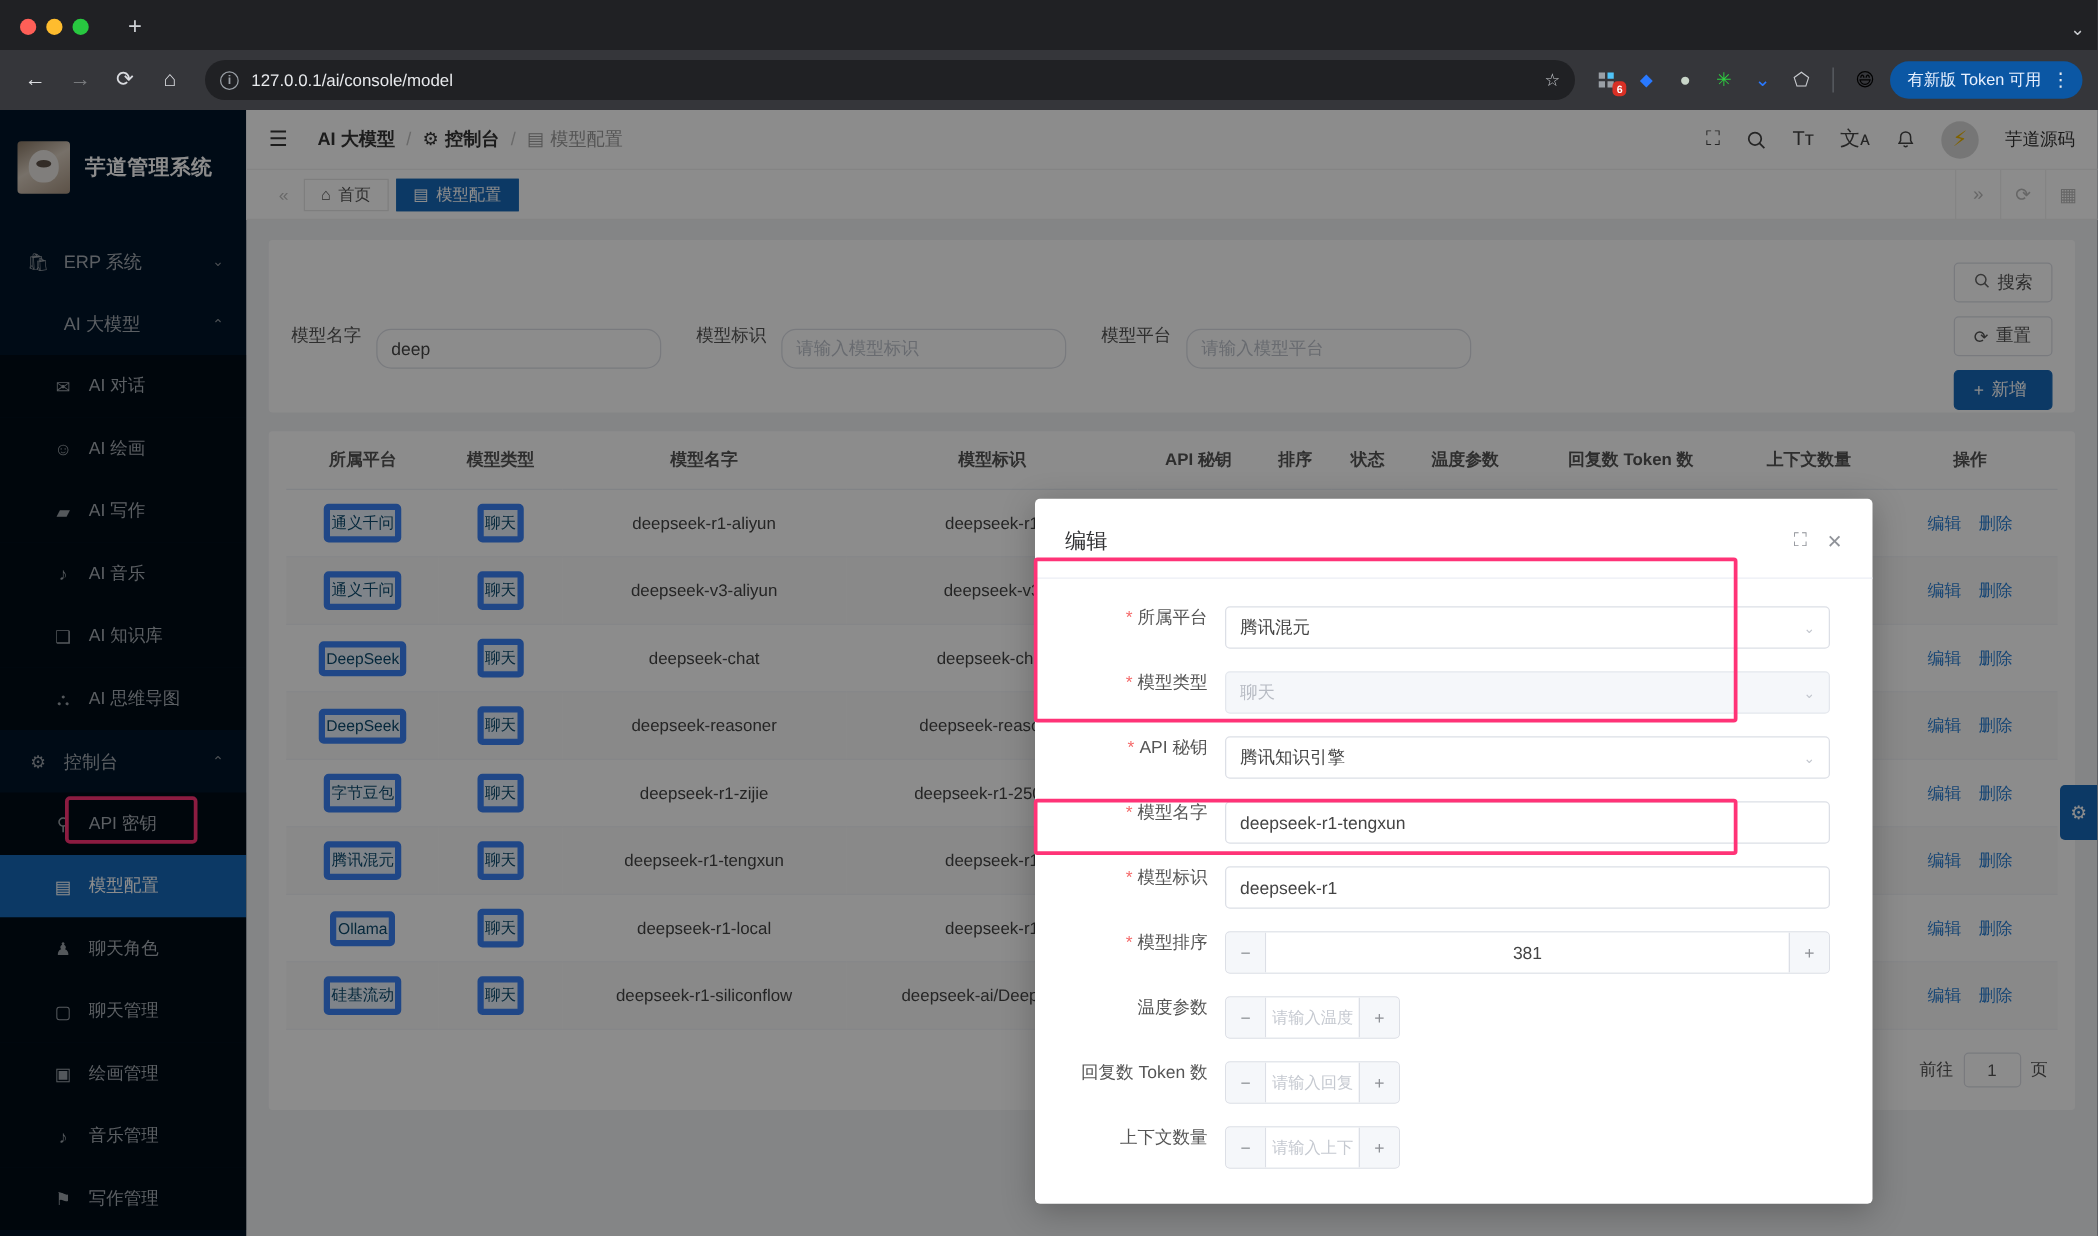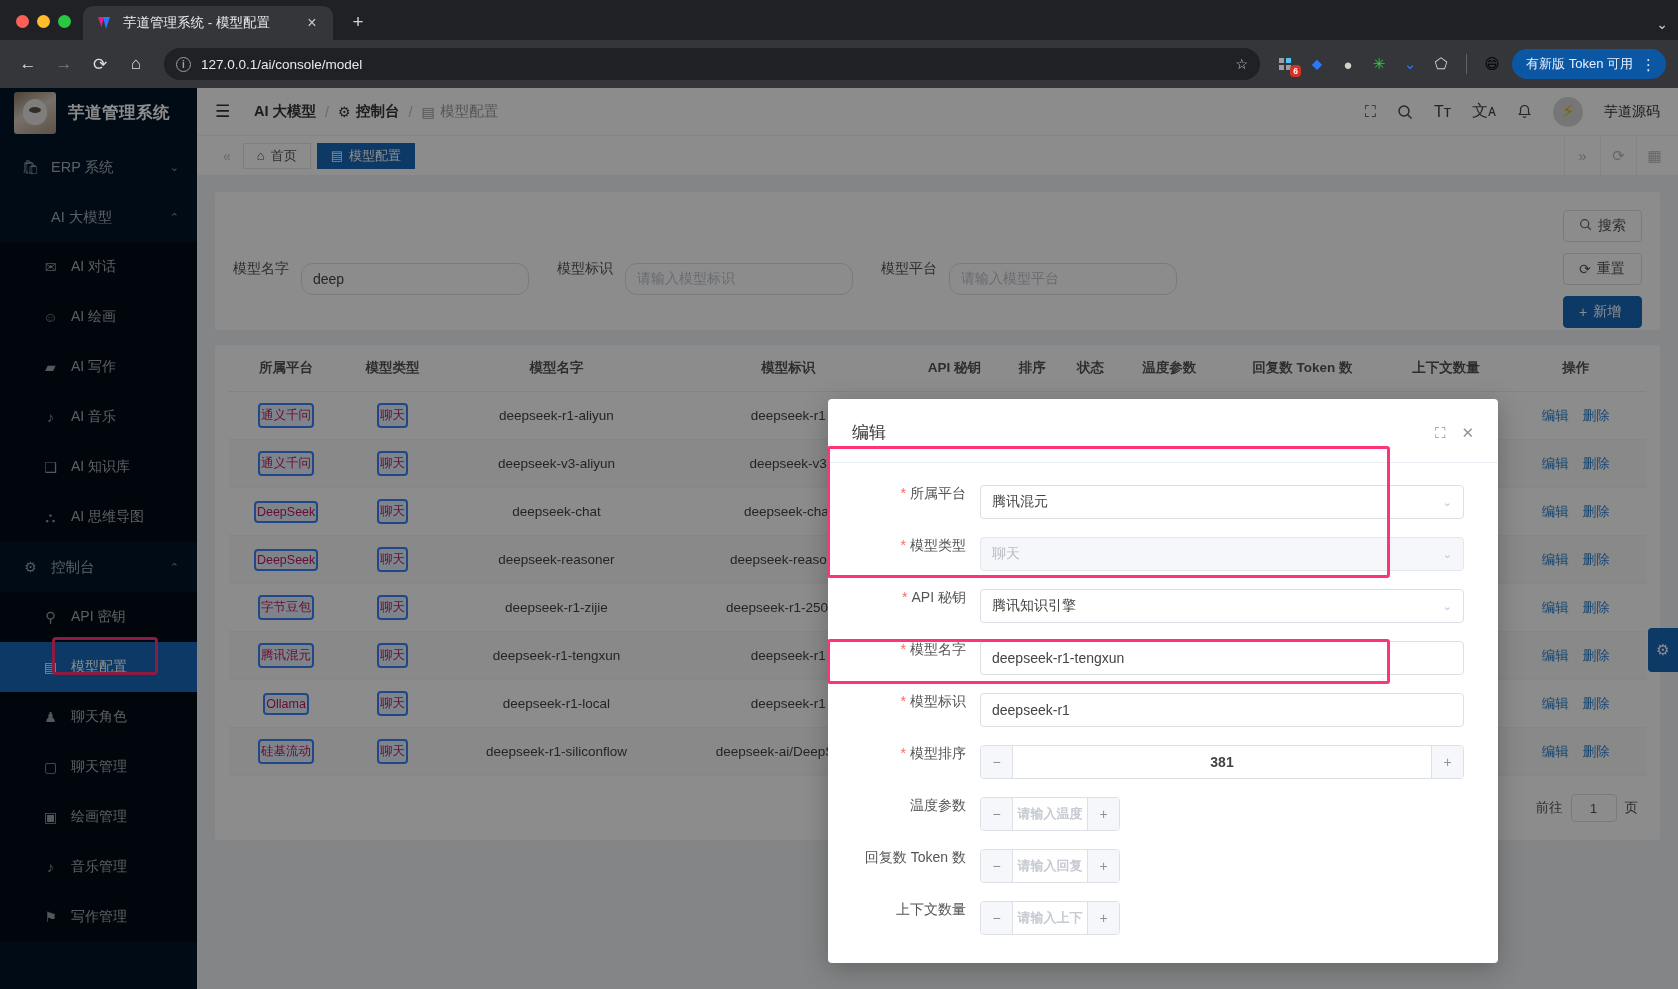--- a/index.html
+++ b/index.html
@@ -64,21 +64,21 @@
   .kebab { color: #e8eaed; font-size: 15px; letter-spacing: 0; line-height: 1; }
 
   
   .viewport { position: relative; width: 1678px; height: 901px; background: #f0f2f5; overflow: hidden; }
 
   
   .sidebar {
     position: absolute; left: 0; top: 0; width: 197px; height: 901px;
     background: #001529; color: #a6adb4; overflow: hidden;
   }
-  .brand { display: flex; align-items: center; gap: 12px; padding: 4px 14px; }
+  .brand { display: flex; align-items: center; gap: 12px; padding: 25px 14px; }
   .brand-logo { width: 42px; height: 42px; border-radius: 3px; flex: 0 0 auto;
     background: linear-gradient(150deg,#8c7a66 0%, #d9cdbf 45%, #a89582 100%); position: relative; overflow: hidden; }
   .brand-logo::before { content: ""; position: absolute; left: 9px; top: 7px; width: 24px; height: 26px;
     border-radius: 50% 50% 45% 45%; background: #e9e6e2; }
   .brand-logo::after { content: ""; position: absolute; left: 15px; top: 15px; width: 12px; height: 6px;
     border-radius: 50%; background: #5d5147; box-shadow: 0 0 0 0 #000; }
   .brand-title { color: #fff; font-size: 16.5px; font-weight: bold; letter-spacing: .5px; }
 
   .menu { padding-top: 4px; }
   .menu-item {
@@ -152,21 +152,21 @@
   table { width: 100%; border-collapse: collapse; }
   thead th {
     font-size: 13.5px; color: #555; font-weight: bold; padding: 14px 6px; text-align: center;
     border-bottom: 1px solid #ebeef5; white-space: nowrap;
   }
   tbody td {
     font-size: 13.5px; color: #444; padding: 11px 6px; text-align: center;
     border-bottom: 1px solid #f2f4f7; white-space: nowrap;
   }
   tbody tr:nth-child(even) { background: #fafafa; }
-  .chip { display: inline-block; background: #e8f1fb; color: #be185d; border: 2px solid #3b82f6;
+  .chip { display: inline-block; background: #e8f1fb; color: #0c4a6e; border: 5px solid #3b82f6;
           border-radius: 4px; padding: 2px 1px; font-size: 12.5px; }
   .op-link { color: #2a7fd4; font-size: 13.5px; margin: 0 7px; }
   .pager { display: flex; align-items: center; justify-content: flex-end; gap: 8px;
            padding: 18px 8px; font-size: 13.5px; color: #555; }
   .pager-input { width: 46px; height: 28px; border: 1px solid #dcdfe6; border-radius: 4px;
                  display: flex; align-items: center; justify-content: center; font-size: 13.5px; }
 
   .right-gear {
     position: absolute; right: 0; top: 540px; width: 30px; height: 44px; background: #1668b8;
     border-radius: 4px 0 0 4px; color: #fff; display: flex; align-items: center; justify-content: center;
@@ -197,21 +197,21 @@
   }
   .inp.disabled { background: #f5f7fa; border-color: #e4e7ed; color: #b8bcc4; }
   .inp .caret { margin-left: auto; color: #c0c4cc; font-size: 11px; }
   .stepper { display: flex; align-items: stretch; height: 34px; border: 1px solid #dcdfe6;
              border-radius: 4px; overflow: hidden; }
   .stepper.small { width: 140px; }
   .step-btn { width: 32px; background: #f5f7fa; border-right: 1px solid #dcdfe6; color: #8d9095;
               display: flex; align-items: center; justify-content: center; font-size: 14px; }
   .step-btn.plus { border-right: none; border-left: 1px solid #dcdfe6; }
   .step-val { flex: 1; display: flex; align-items: center; justify-content: center;
-              font-size: 14px; color: #444; background: #fff; font-weight: bold; }
+              font-size: 14px; color: #444; background: #fff; }
   .step-val.ph { color: #c6cad1; font-size: 13px; }
   .radios { display: flex; align-items: center; gap: 30px; height: 34px; }
   .radio { display: flex; align-items: center; gap: 8px; font-size: 14px; color: #606266; }
   .rdot { width: 14px; height: 14px; border-radius: 50%; border: 1px solid #dcdfe6; background: #fff; }
   .radio.on .rdot { border-color: #1668b8; background: #1668b8; box-shadow: inset 0 0 0 3px #fff; }
   .radio.on .rlabel { color: #1668b8; }
 
   .hl-modal-1 { position: absolute; left: 827px; top: 358px; width: 563px; height: 132px;
                 border: 3px solid #ff3377; border-radius: 3px; pointer-events: none; }
   .hl-modal-2 { position: absolute; left: 827px; top: 551px; width: 563px; height: 45px;
@@ -220,30 +220,20 @@
 </head>
 <body>
 
 <div class="browser">
 
   <div class="tabstrip">
     <div class="traffic">
       <span class="dot red"></span>
       <span class="dot yellow"></span>
       <span class="dot green"></span>
-    </div>
-    <div class="tab">
-      <span class="tab-favicon">
-        <svg width="17" height="17" viewBox="0 0 17 17">
-          <polygon points="1,2 7,2 4.5,12" fill="#e91e8c"></polygon>
-          <polygon points="6,2 13,2 9,14" fill="#2979ff"></polygon>
-        </svg>
-      </span>
-      <span class="tab-title">芋道管理系统 - 模型配置</span>
-      <span class="tab-close">×</span>
     </div>
     <div class="newtab">+</div>
     <div class="tabstrip-right">⌄</div>
   </div>
 
   <div class="toolbar">
     <div class="navbtn">←</div>
     <div class="navbtn dim">→</div>
     <div class="navbtn">⟳</div>
     <div class="navbtn">⌂</div>

